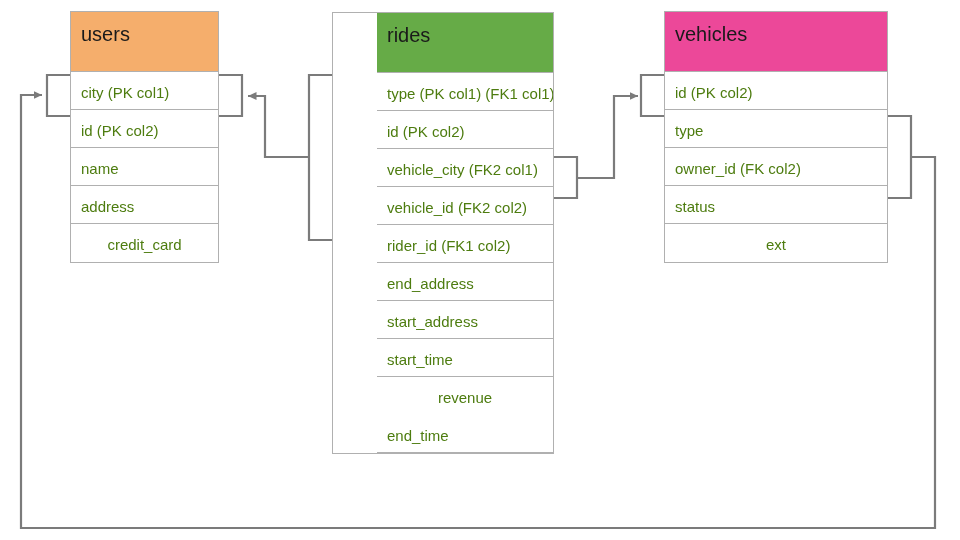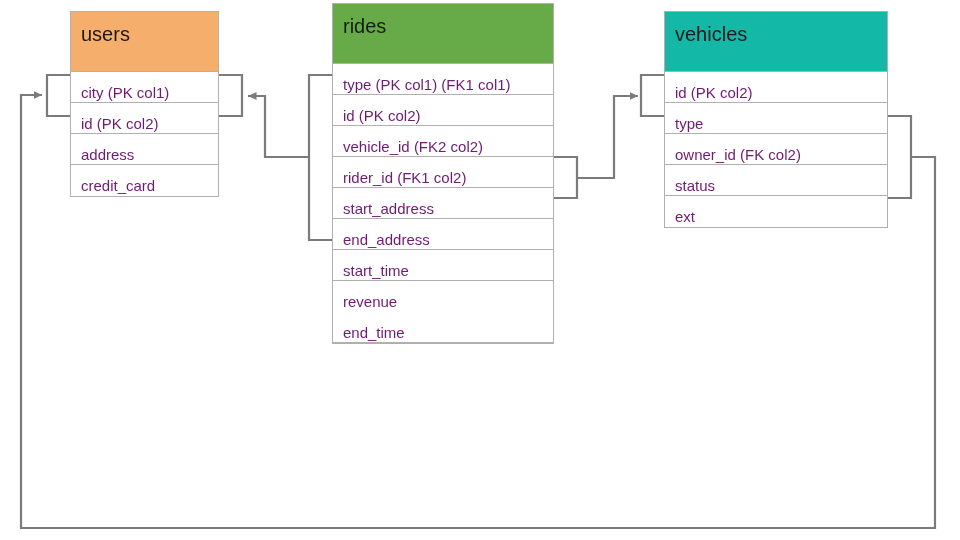--- a/index.html
+++ b/index.html
@@ -3,25 +3,25 @@
 <meta charset="utf-8">
 <style>
   html,body{margin:0;padding:0;background:#ffffff;}
   body{width:960px;height:540px;overflow:hidden;
        font-family:"Liberation Sans","DejaVu Sans",sans-serif;}
   #stage{position:relative;width:960px;height:540px;background:#ffffff;}
   #wires{position:absolute;left:0;top:0;width:960px;height:540px;}
   .table{position:absolute;box-sizing:border-box;border:1px solid #b0b0b0;background:#ffffff;}
   .thead{box-sizing:border-box;height:60px;line-height:44px;padding:0 10px;
          font-size:20px;color:#1a1a1a;border-bottom:1px solid #b0b0b0;white-space:nowrap;overflow:hidden;}
-  .trow{box-sizing:border-box;height:31px;line-height:41px;padding:0 10px;
-        font-size:15px;color:#701a75;border-bottom:1px solid #b0b0b0;white-space:nowrap;overflow:hidden;}
-  .trow.last{border-bottom:none;}
+  .trow{box-sizing:border-box;height:38px;line-height:41px;padding:0 10px;
+        font-size:15px;color:#4d7c0f;border-bottom:1px solid #b0b0b0;white-space:nowrap;overflow:hidden;}
+  .trow.last{border-bottom:none;text-align:center;}
   #tbl-users{left:70px;top:11px;width:149px;}
-  #tbl-rides{left:332px;top:3px;width:222px;}
+  #tbl-rides{left:332px;top:12px;width:222px;padding-left:44px;}
   #tbl-vehicles{left:664px;top:11px;width:224px;}
 </style>
 </head>
 <body>
 
 <div id="stage">
 
   <svg id="wires" viewBox="0 0 960 540" xmlns="http://www.w3.org/2000/svg">
     <defs>
       <marker id="arrowL" markerWidth="9" markerHeight="9" refX="8.5" refY="4.5" orient="auto" markerUnits="userSpaceOnUse">
@@ -47,39 +47,41 @@
       <path d="M888,116 L911,116 L911,198 L888,198"></path>
 
       <path d="M911,157 L935,157 L935,528 L21,528 L21,95 L42,95" marker-end="url(#arrowL)"></path>
     </g>
   </svg>
 
   <div class="table" id="tbl-users">
     <div class="thead" style="background:#f5ae6c">users</div>
     <div class="trow">city (PK col1)</div>
     <div class="trow">id (PK col2)</div>
+    <div class="trow">name</div>
     <div class="trow">address</div>
     <div class="trow last">credit_card</div>
   </div>
 
   <div class="table" id="tbl-rides">
     <div class="thead" style="background:#66ab47">rides</div>
     <div class="trow">type (PK col1) (FK1 col1)</div>
     <div class="trow">id (PK col2)</div>
+    <div class="trow">vehicle_city (FK2 col1)</div>
     <div class="trow">vehicle_id (FK2 col2)</div>
     <div class="trow">rider_id (FK1 col2)</div>
+    <div class="trow">end_address</div>
     <div class="trow">start_address</div>
-    <div class="trow">end_address</div>
     <div class="trow">start_time</div>
     <div class="trow last">revenue</div>
     <div class="trow">end_time</div>
   </div>
 
   <div class="table" id="tbl-vehicles">
-    <div class="thead" style="background:#14b8a6">vehicles</div>
+    <div class="thead" style="background:#ec4899">vehicles</div>
     <div class="trow">id (PK col2)</div>
     <div class="trow">type</div>
     <div class="trow">owner_id (FK col2)</div>
     <div class="trow">status</div>
     <div class="trow last">ext</div>
   </div>
 
 </div>
 
 </body></html>

